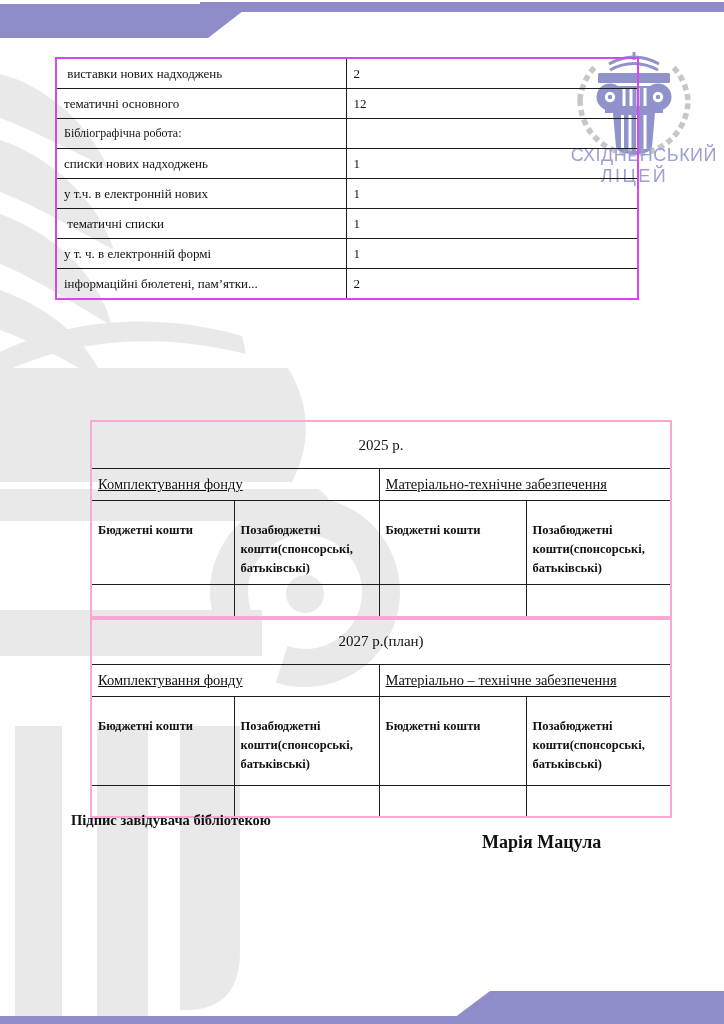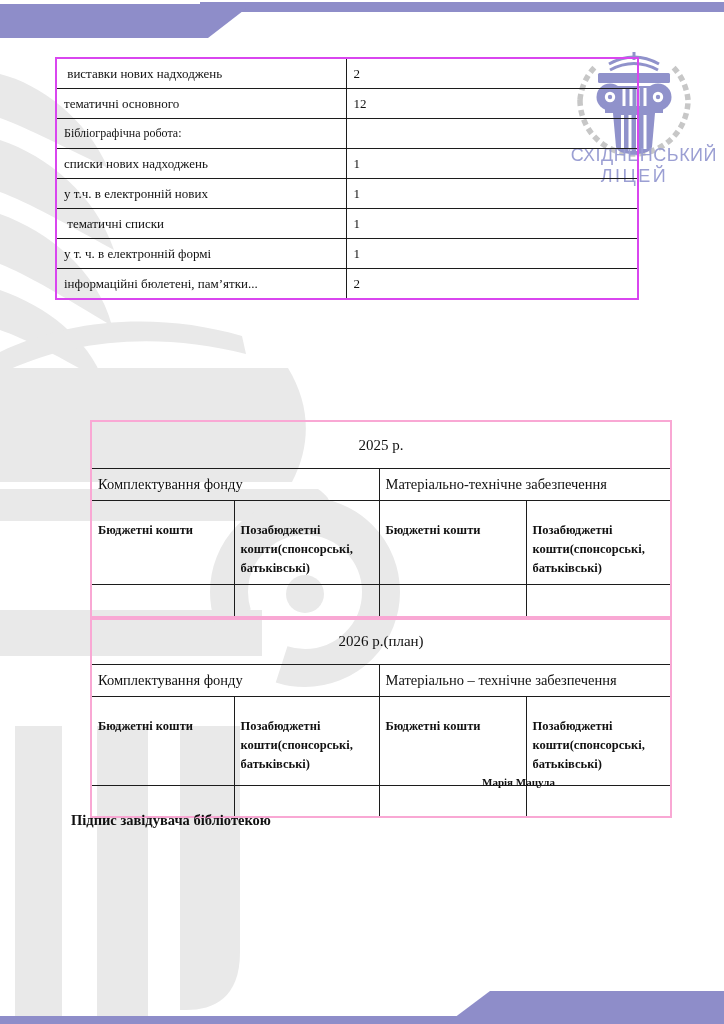--- a/index.html
+++ b/index.html
@@ -23,32 +23,32 @@
   .logo-text .l2 { font-size:18px; letter-spacing:2.5px; }
   
   table { border-collapse:collapse; position:absolute; table-layout:fixed; background:transparent; z-index:2; }
   td { background:transparent; }
   .stats-table { left:55px; top:57px; width:582px; border:2px solid #d946ef; }
   .stats-table td { border:1.5px solid #1c1c1c; padding:0 4px 0 7px; font-size:13px; height:29px; vertical-align:middle; overflow:hidden; white-space:nowrap; }
   .stats-table tr.section td.lbl { font-size:12px; }
   .fund-table { left:60px; width:580px; border:2px solid #f9a8d4;margin-left:30px; }
   .fund-table td { border:1.5px solid #1c1c1c; padding:0 6px; font-size:14.5px; vertical-align:middle; overflow:hidden; }
   .fund-table .year-row td { text-align:center; height:46px; font-size:15px; }
-  .fund-table .cat-row td { height:31px; }
+  .fund-table .cat-row td { height:31px;text-decoration:underline; }
   .fund-table .sub-row td { height:63px; vertical-align:top; font-weight:bold; font-size:12.5px; line-height:1.5; padding-top:20px; }
   .fund-table .empty-row td { height:33px; }
   .fund-2025 { top:420px; }
   .fund-2026 { top:616px; }
   .fund-2026 .sub-row td { height:68px; }
   .fund-2026 .empty-row td { height:30px; }
   
   .note { position:absolute; left:49px; top:336px; width:652px; font-size:11.5px; font-weight:bold; line-height:1.32; z-index:2; }
   .heading { position:absolute; left:56px; top:382px; width:660px; font-size:21px; letter-spacing:0.2px; white-space:nowrap; z-index:2; }
   .sig-label { position:absolute; left:71px; top:812px; font-size:14.5px; font-weight:bold; z-index:2; }
-  .sig-name  { position:absolute; left:482px; top:776px; font-size:11px; font-weight:bold; z-index:2; }
+  .sig-name  { position:absolute; left:482px; top:832px; font-size:18px; font-weight:bold; z-index:2; }
 </style>
 </head>
 <body>
 
 <div class="page">
 
   <svg class="watermark" width="724" height="1024" viewBox="0 0 724 1024">
     <g fill="#e9e9e9">
       <path d="M0,74 C40,84 86,118 108,168 C70,150 28,128 0,118 Z"></path>
       <path d="M0,140 C48,156 96,196 114,250 C70,226 28,202 0,192 Z"></path>
@@ -187,21 +187,21 @@
 
   <table class="fund-table fund-2026">
     <colgroup>
         <col style="width:143px">
         <col style="width:145px">
         <col style="width:147px">
         <col style="width:145px">
       </colgroup>
     <tbody>
       <tr class="year-row">
-        <td colspan="4">2026 р.(план)</td>
+        <td colspan="4">2027 р.(план)</td>
       </tr>
       <tr class="cat-row">
         <td colspan="2">Комплектування фонду</td>
         <td colspan="2">Матеріально – технічне забезпечення</td>
       </tr>
       <tr class="sub-row">
         <td>Бюджетні кошти</td>
         <td>Позабюджетні кошти(спонсорські, батьківські)</td>
         <td>Бюджетні кошти</td>
         <td>Позабюджетні кошти(спонсорські, батьківські)</td>

